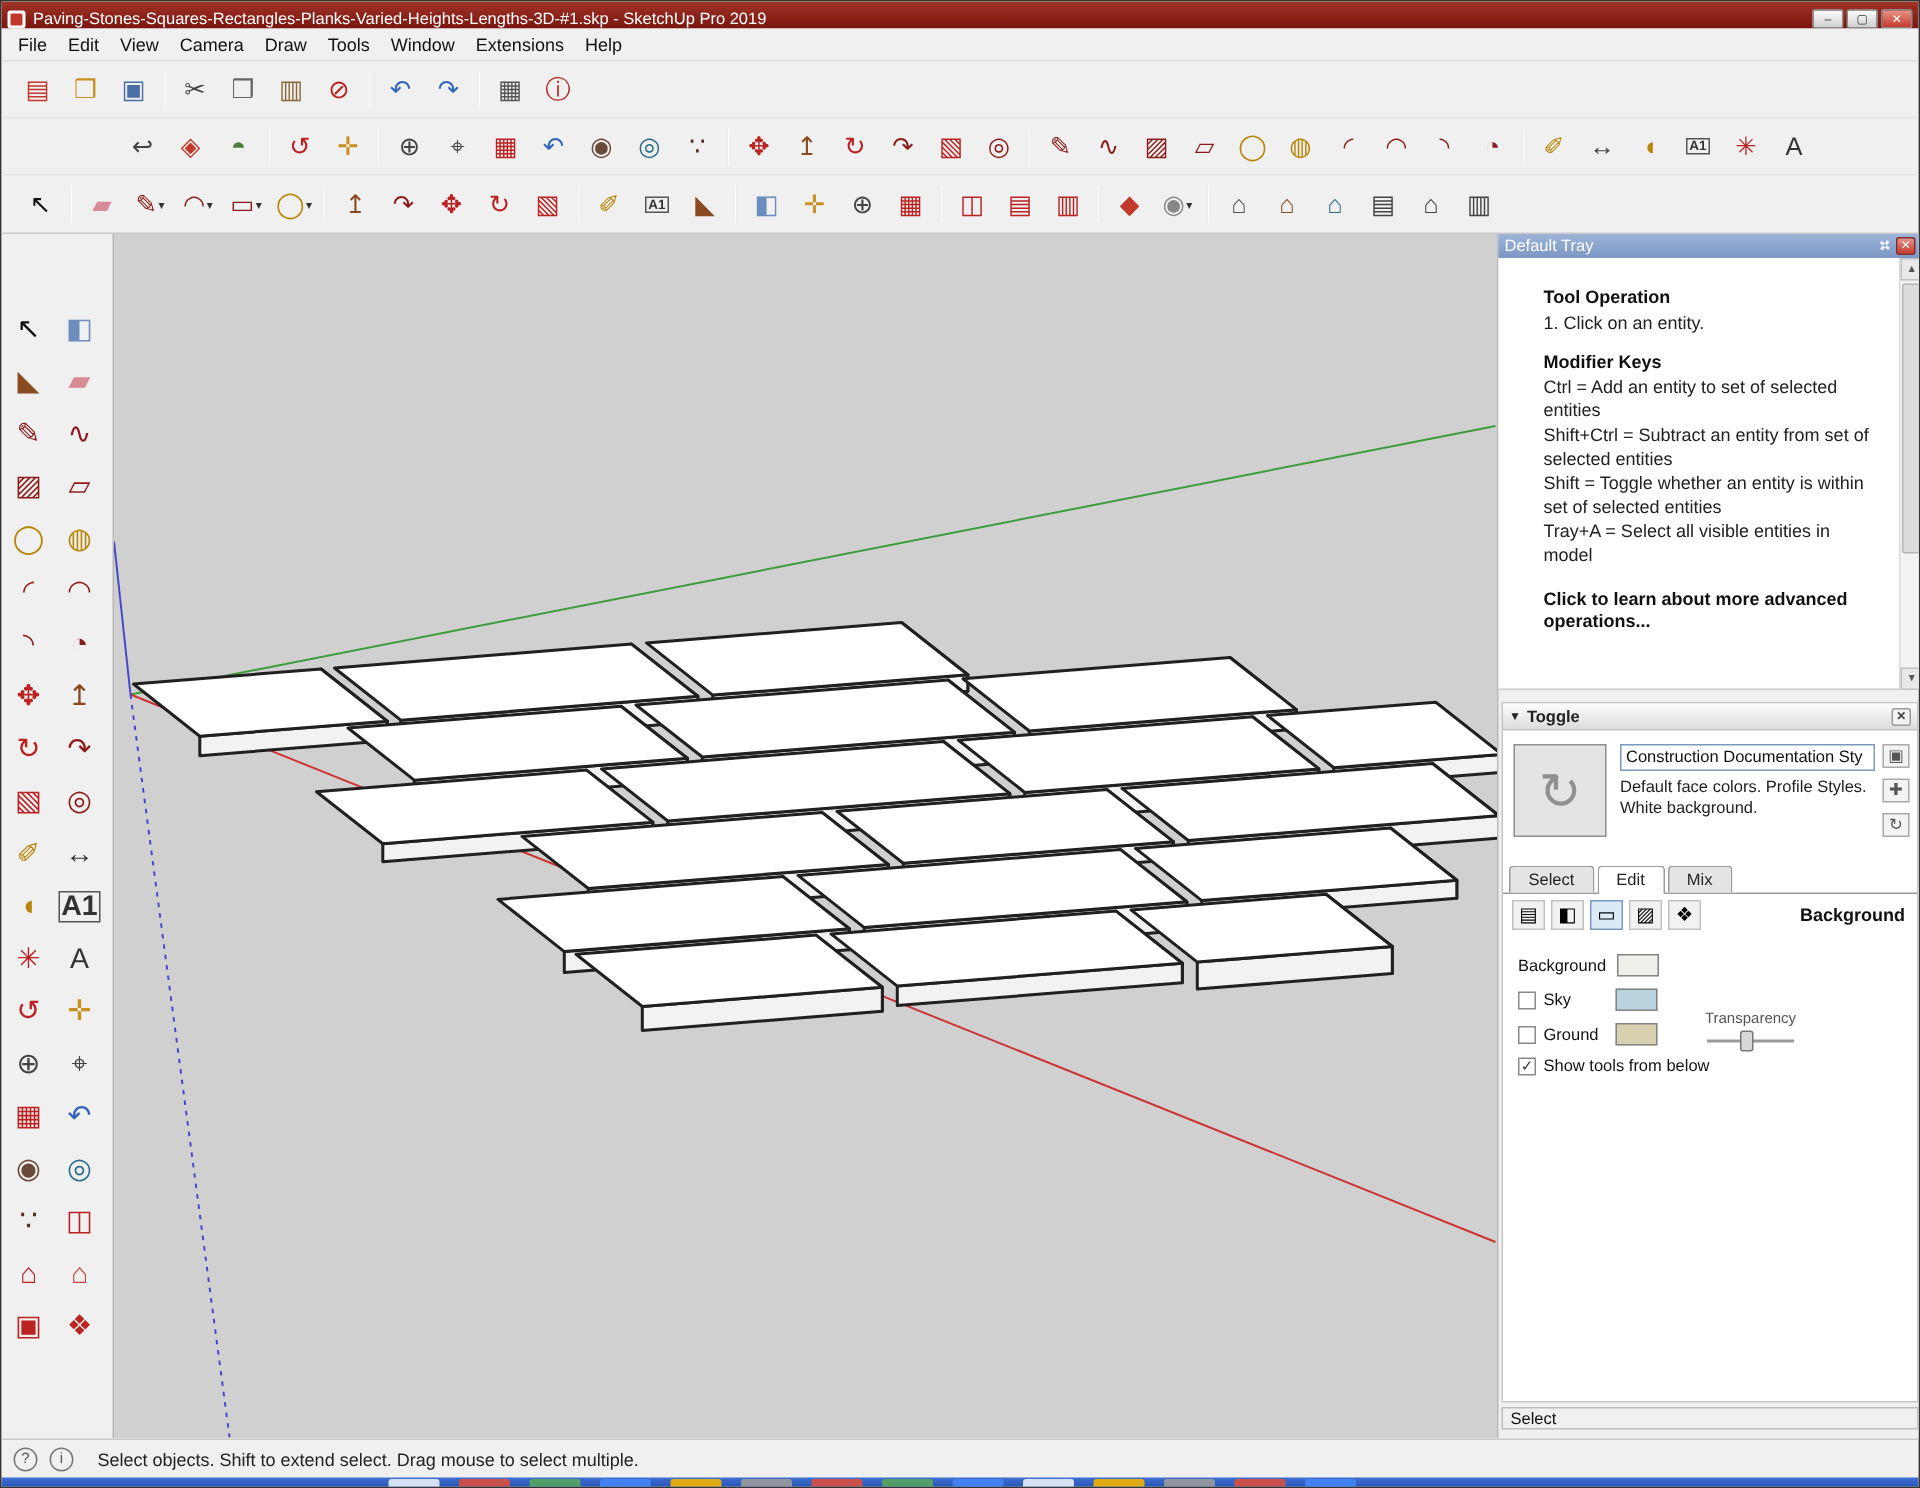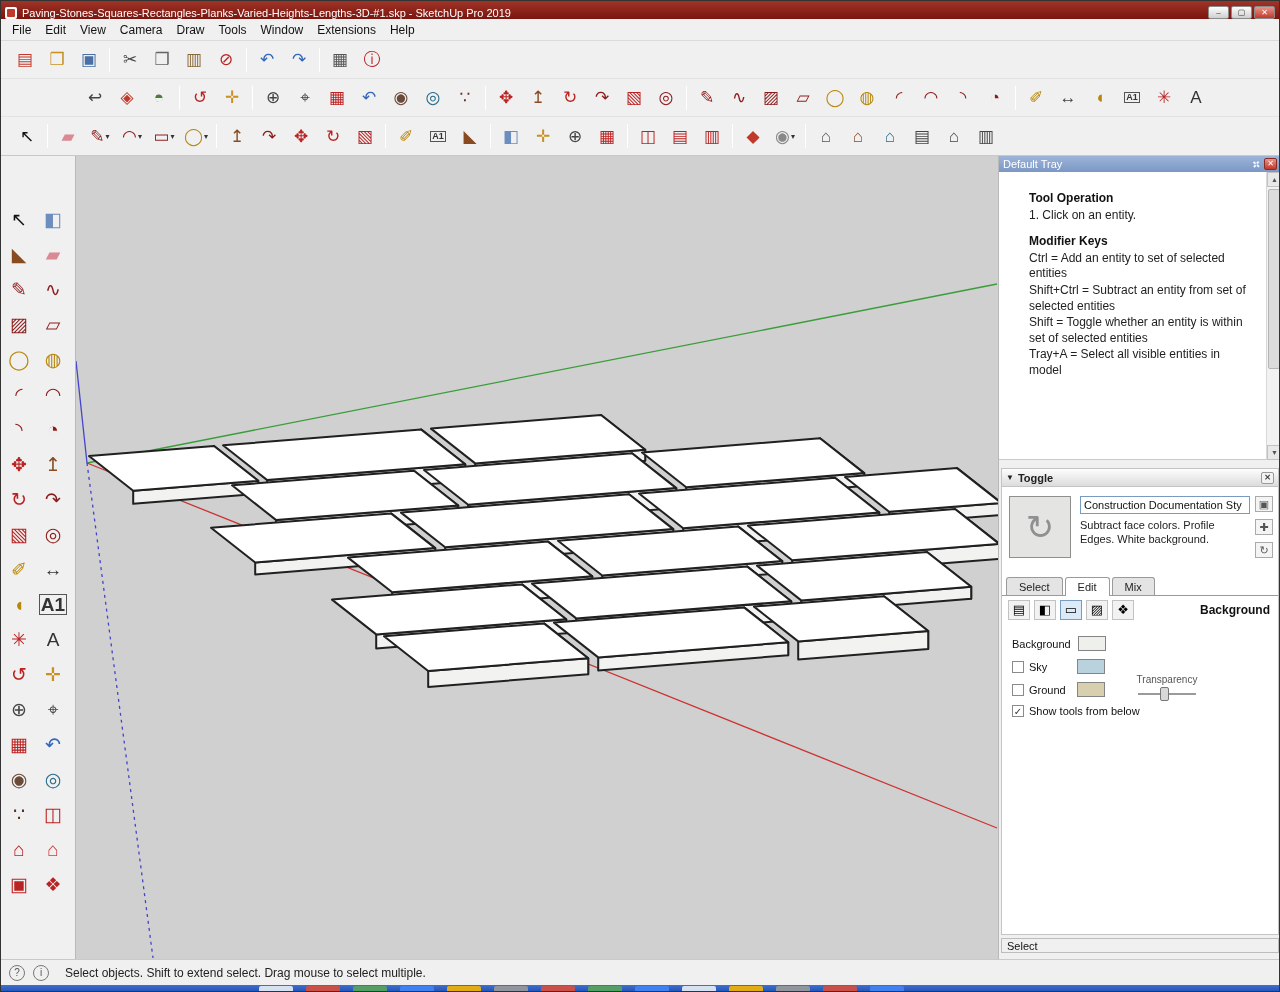--- a/index.html
+++ b/index.html
@@ -583,39 +583,40 @@
     <div class="instructor">
       <div>
           <div class="inst-title">Tool Operation</div>
           <div class="inst-line">1. Click on an entity.</div>
           <div class="inst-title">Modifier Keys</div>
           <div class="inst-line">Ctrl = Add an entity to set of selected entities</div>
           <div class="inst-line">Shift+Ctrl = Subtract an entity from set of selected entities</div>
           <div class="inst-line">Shift = Toggle whether an entity is within set of selected entities</div>
           <div class="inst-line">Tray+A = Select all visible entities in model</div>
         </div>
+      <div class="inst-more">Click to learn about more advanced operations...</div>
     </div>
     <div class="scrollbar">
       <div class="scroll-btn up">▲</div>
       <div class="scroll-thumb"></div>
       <div class="scroll-btn down">▼</div>
     </div>
 
     <div class="styles-panel">
       <div class="panel-header">
         <span class="tri">▼</span>
         <span>Toggle</span>
         <span class="spacer"></span>
         <span class="panel-x">✕</span>
       </div>
       <div class="styles-body">
         <div class="style-thumb">↻</div>
         <div class="style-fields">
           <input class="style-name" readonly="" value="Construction Documentation Sty" style="">
-          <div class="style-desc">Subtract face colors. Profile Edges. White background.</div>
+          <div class="style-desc">Default face colors. Profile Styles. White background.</div>
         </div>
         <div class="mini-col">
             <div class="mini-btn">▣</div>
             <div class="mini-btn">✚</div>
             <div class="mini-btn">↻</div>
           </div>
       </div>
       <div class="tabs">
           <div class="tab">Select</div>
           <div class="tab active">Edit</div>

